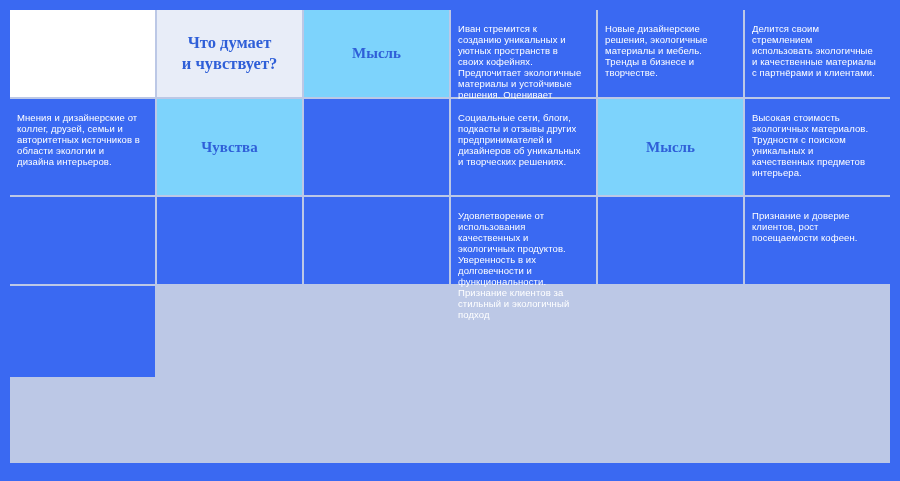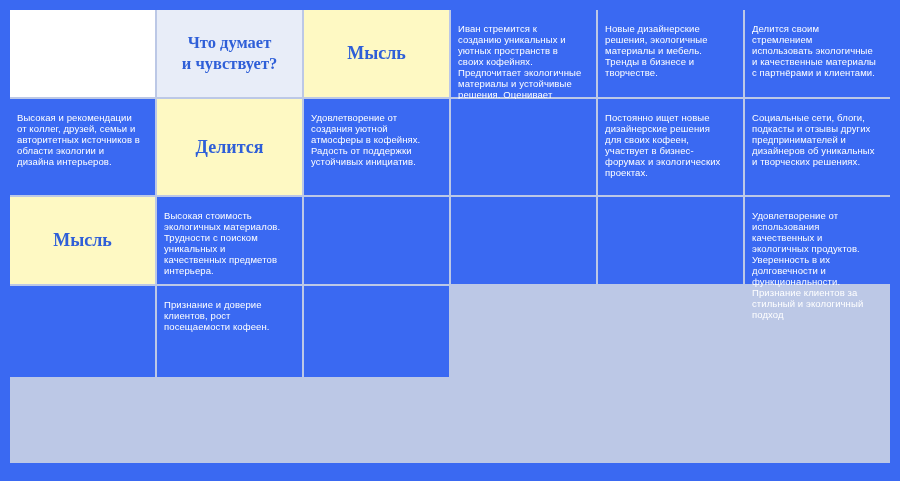--- a/index.html
+++ b/index.html
@@ -31,25 +31,25 @@
     font-size: 16.5px;
     line-height: 1.22;
     display: flex;
     align-items: center;
     justify-content: center;
     text-align: center;
     white-space: pre-line;
     padding: 4px;
   }
   .rowlabel {
-    background: #fef9c3;
+    background: #7dd3fc;
     color: #2f5fd8;
     font-family: "Liberation Serif", serif;
     font-weight: bold;
-    font-size: 18px;
+    font-size: 15px;
     display: flex;
     align-items: center;
     justify-content: center;
     text-align: center;
   }
   .body-cell {
     background: #3a69f2;
     color: #ffffff;
     font-size: 9.5px;
     line-height: 1.16;
@@ -64,26 +64,24 @@
 <div class="grid">
 
   <div class="cell corner"></div>
   <div class="cell head">Что думает
 и чувствует?</div>
 
   <div class="cell rowlabel">Мысль</div>
   <div class="cell body-cell">Иван стремится к созданию уникальных и уютных пространств в своих кофейнях. Предпочитает экологичные материалы и устойчивые решения. Оценивает функциональность и долговечность предметов.</div>
   <div class="cell body-cell">Новые дизайнерские решения, экологичные материалы и мебель. Тренды в бизнесе и творчестве.</div>
   <div class="cell body-cell">Делится своим стремлением использовать экологичные и качественные материалы с партнёрами и клиентами.</div>
-  <div class="cell body-cell">Высокая и рекомендации от коллег, друзей, семьи и авторитетных источников в области экологии и дизайна интерьеров.</div>
+  <div class="cell body-cell">Мнения и дизайнерские от коллег, друзей, семьи и авторитетных источников в области экологии и дизайна интерьеров.</div>
 
-  <div class="cell rowlabel">Делится</div>
-  <div class="cell body-cell">Удовлетворение от создания уютной атмосферы в кофейнях. Радость от поддержки устойчивых инициатив.</div>
+  <div class="cell rowlabel">Чувства</div>
   <div class="cell body-cell"></div>
-  <div class="cell body-cell">Постоянно ищет новые дизайнерские решения для своих кофеен, участвует в бизнес-форумах и экологических проектах.</div>
   <div class="cell body-cell">Социальные сети, блоги, подкасты и отзывы других предпринимателей и дизайнеров об уникальных и творческих решениях.</div>
 
   <div class="cell rowlabel">Мысль</div>
   <div class="cell body-cell">Высокая стоимость экологичных материалов. Трудности с поиском уникальных и качественных предметов интерьера.</div>
   <div class="cell body-cell"></div>
   <div class="cell body-cell"></div>
   <div class="cell body-cell"></div>
 
   <div class="cell body-cell">Удовлетворение от использования качественных и экологичных продуктов. Уверенность в их долговечности и функциональности. Признание клиентов за стильный и экологичный подход</div>
   <div class="cell body-cell"></div>

